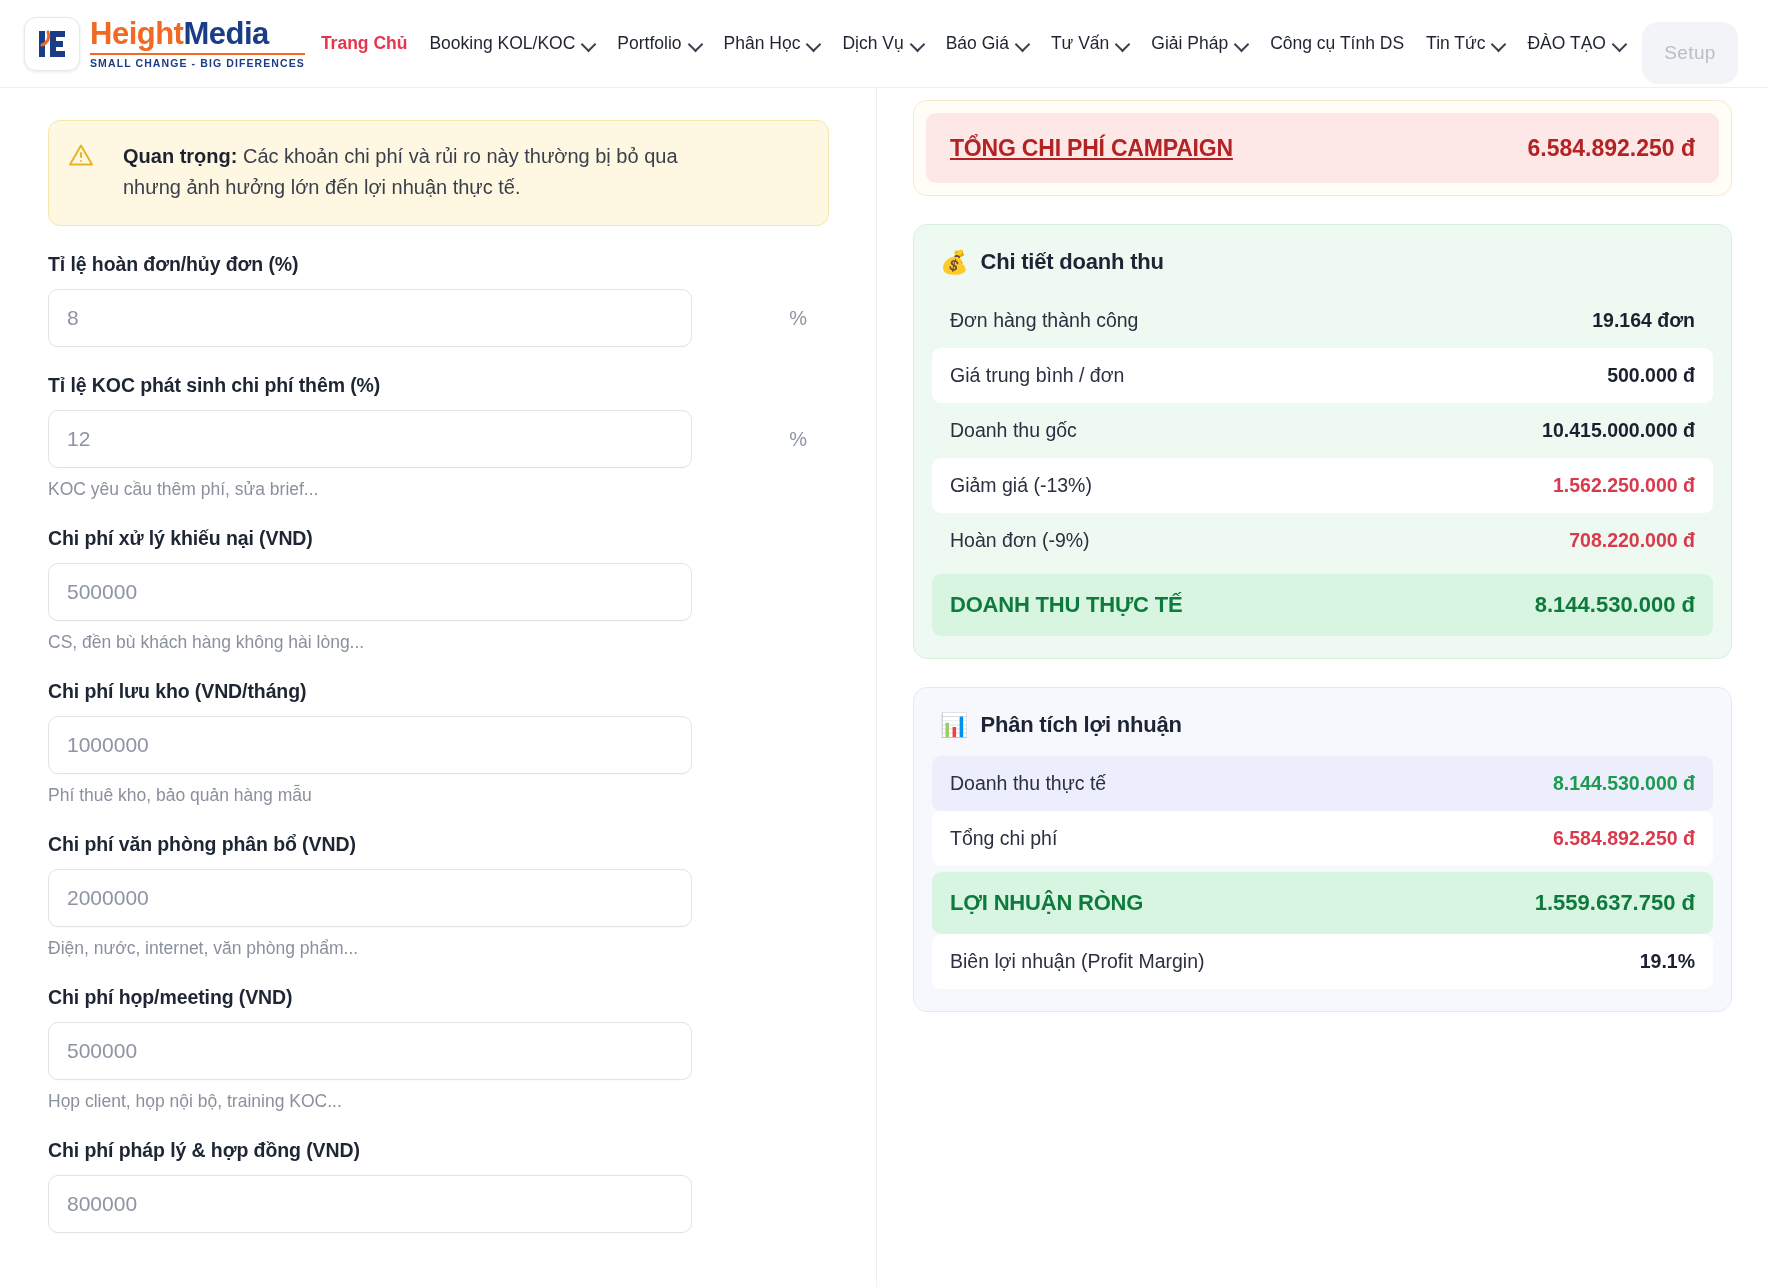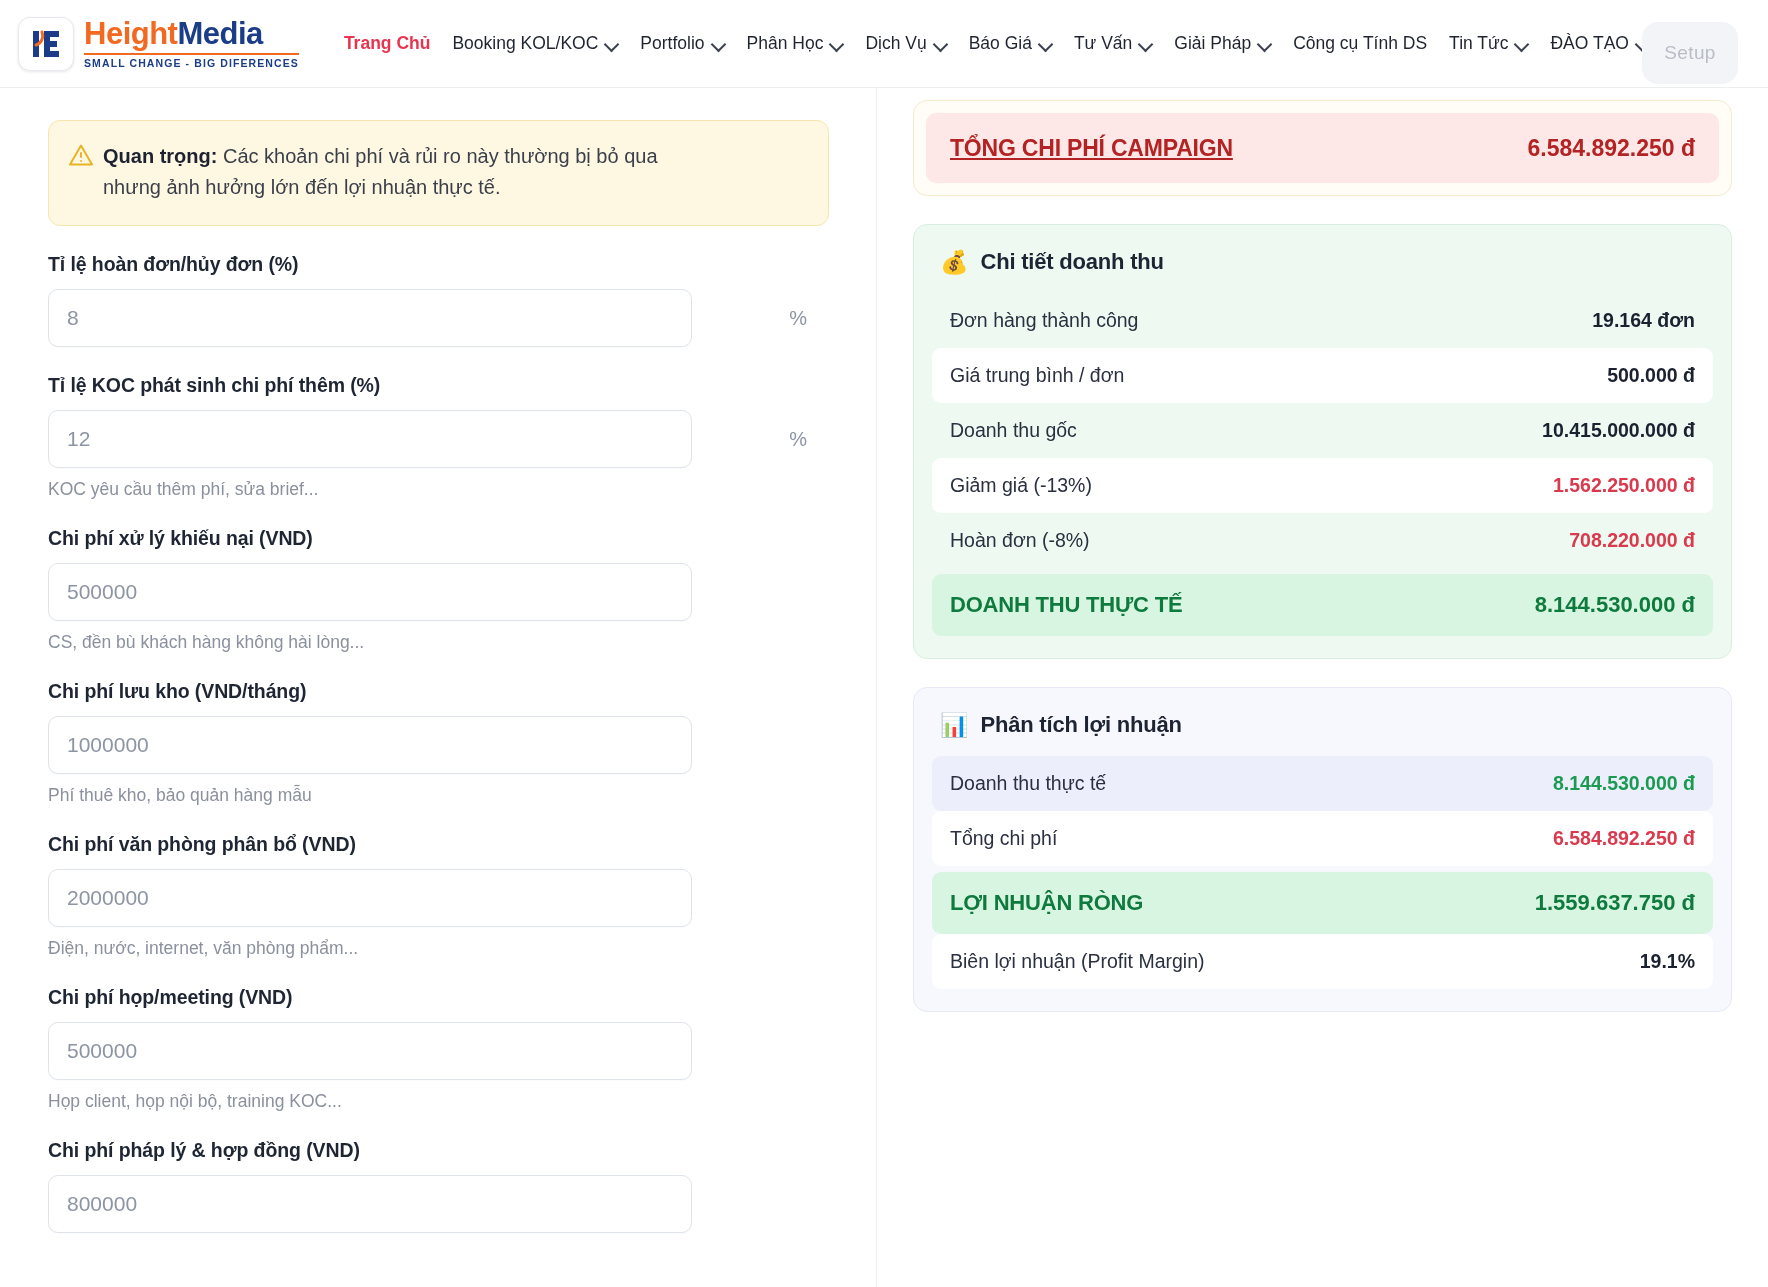--- a/index.html
+++ b/index.html
@@ -12,24 +12,23 @@
     position: relative;
   }
 
   
   .site-header {
     height: 88px;
     background: #ffffff;
     border-bottom: 1px solid #eceef1;
     display: flex;
     align-items: center;
-    padding: 0 10px 0 10px;
+    padding: 0 10px 0 16px;
     position: relative;
     z-index: 40;
-    gap: 29px;
   }
   .brand { display:flex; align-items:center; gap:10px; flex: 0 0 auto; padding-left: 8px;}
   .brand-mark {
     width: 56px; height: 54px;
     border-radius: 12px;
     background: #ffffff;
     border: 1px solid #e7e9ee;
     box-shadow: 0 1px 3px rgba(16,24,40,.10);
     display:flex; align-items:center; justify-content:center;
     flex: 0 0 auto;
@@ -90,21 +89,21 @@
     padding: 0 36px 0 36px;
   }
 
   
   .alert {
     margin-top: 32px;
     background: #fef8e2;
     border: 1px solid #f6e6ae;
     border-radius: 12px;
     padding: 20px 22px 22px 20px;
-    display:flex; gap: 10px;
+    display:flex; gap: 30px;
     align-items:flex-start;
   }
   .alert-icon { flex:0 0 auto; margin-top:3px; }
   .alert-text {
     font-size: 20px; line-height: 1.55; color:#3b3f4a;
     max-width: 590px;
   }
   .alert-text b { color:#1e2230; font-weight:700; }
 
   
@@ -360,21 +359,21 @@
       </div>
       <div class="row">
         <div class="rl">Doanh thu gốc</div>
         <div class="rv">10.415.000.000 đ</div>
       </div>
       <div class="row alt">
         <div class="rl">Giảm giá (-13%)</div>
         <div class="rv red">1.562.250.000 đ</div>
       </div>
       <div class="row">
-        <div class="rl">Hoàn đơn (-8%)</div>
+        <div class="rl">Hoàn đơn (-9%)</div>
         <div class="rv red">708.220.000 đ</div>
       </div>
 
       <div class="row emph">
         <div class="rl">DOANH THU THỰC TẾ</div>
         <div class="rv">8.144.530.000 đ</div>
       </div>
     </div>
 
     <div class="card profit">

